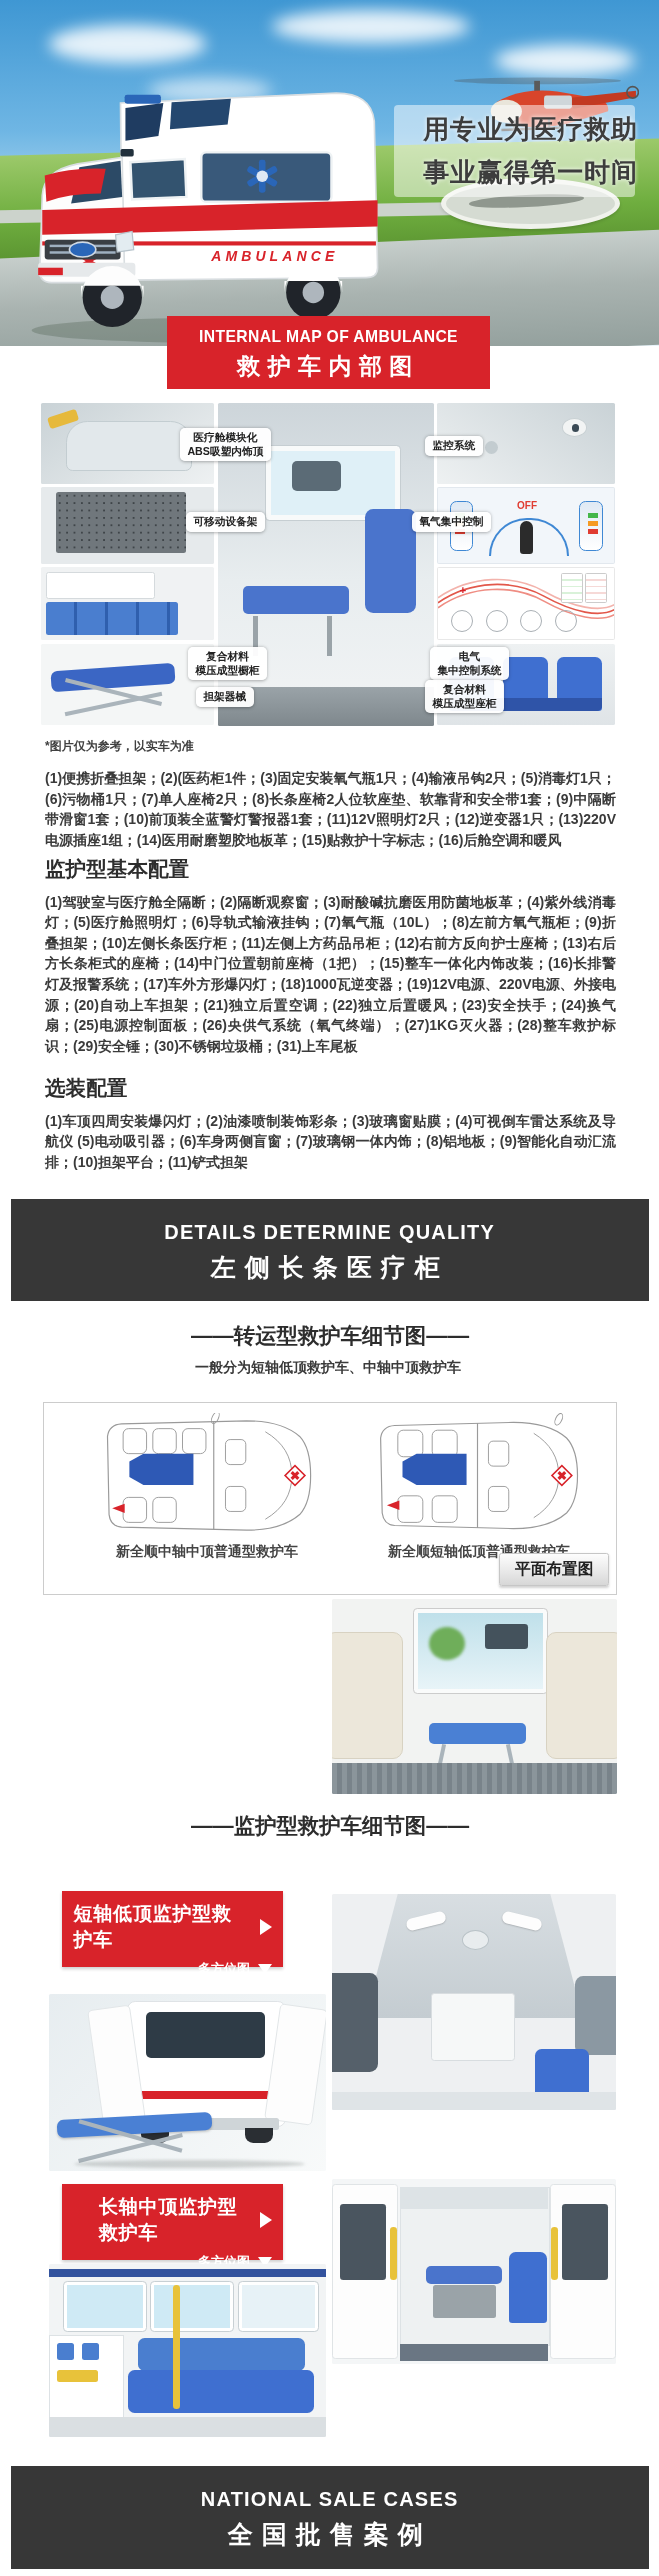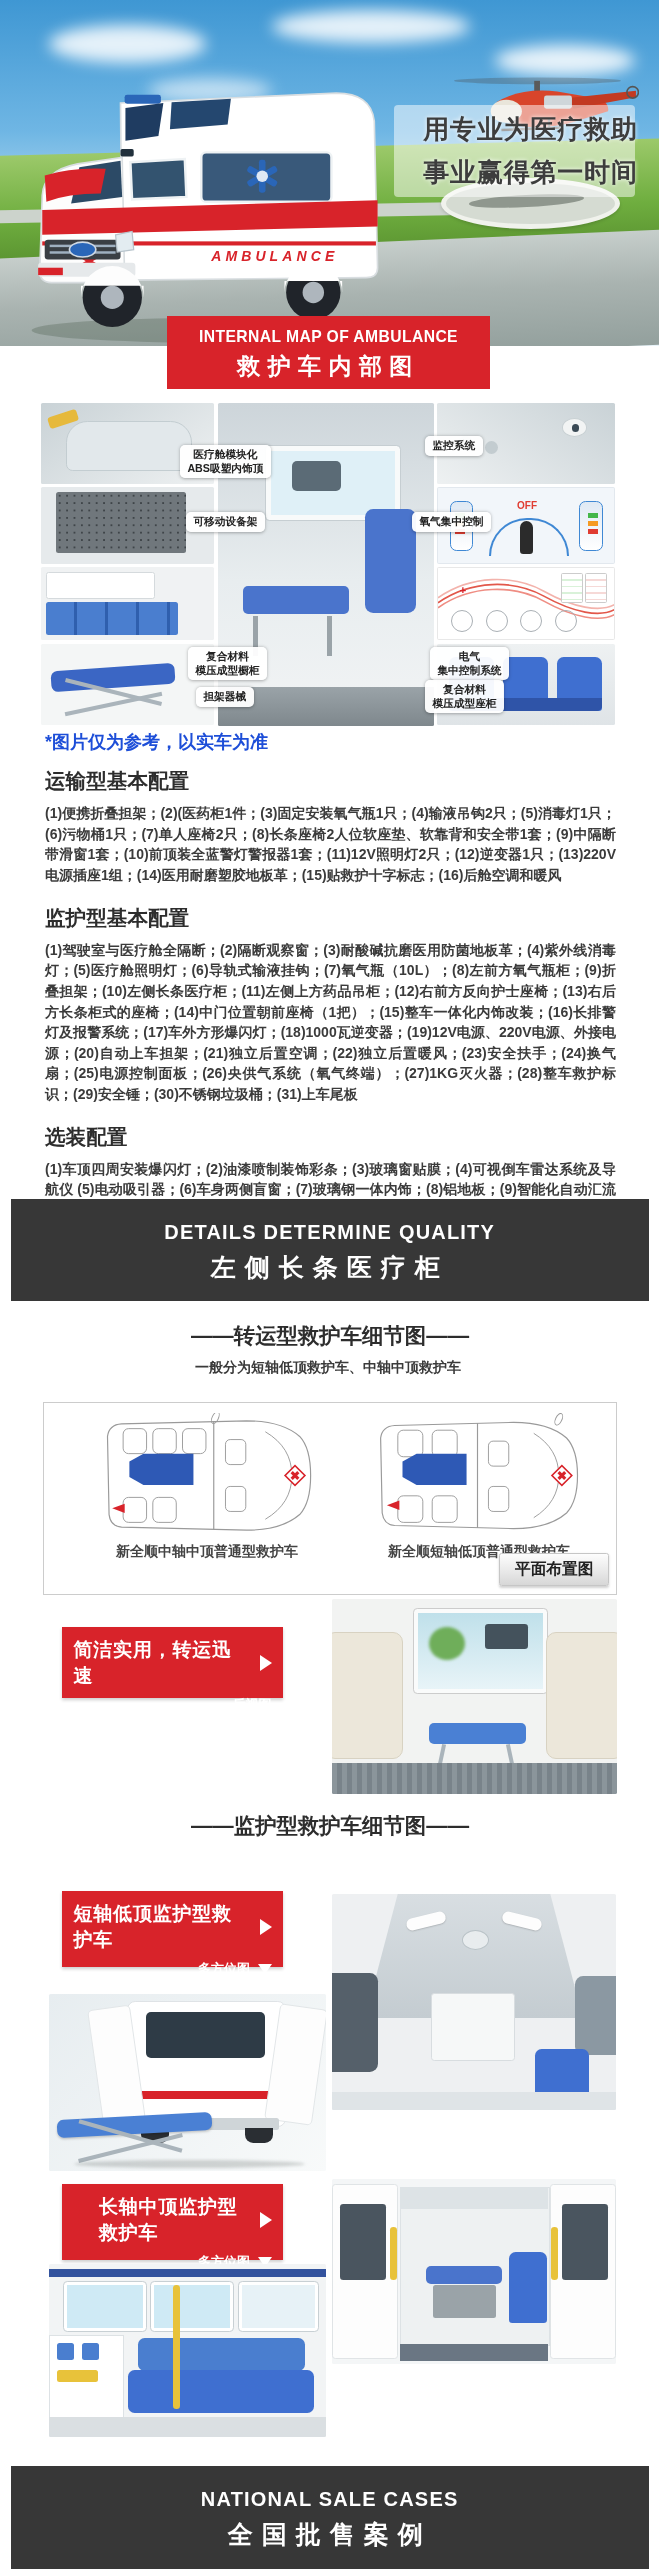--- a/index.html
+++ b/index.html
@@ -36,21 +36,21 @@
   
   .collage{left:41px;top:403px;width:574px;height:323px;}
   .ph{position:absolute;overflow:hidden;border-radius:1.6px;background:#e9edef;}
   .callout{position:absolute;z-index:6;background:rgba(255,255,255,.95);border-radius:5px;
            box-shadow:0 0.8px 3.3px rgba(0,0,0,.3);padding:3.3px 7.4px;font-size:10.7px;font-weight:800;
            color:#222;text-align:center;white-space:pre-line;line-height:1.25;}
   .dots{background-image:radial-gradient(#3f4549 1.2px,transparent 1.4px);background-size:7.4px 7.4px;}
 
   
   .specs{left:45px;top:730px;width:571px;}
-  .note{font-size:18px;font-weight:700;color:#1d4ed8;margin:0 0 13px 0;}
+  .note{font-size:12px;font-weight:700;color:#404040;margin:8px 0 13px 0;}
   .spec-title{font-size:20.6px;font-weight:800;color:#2d2d2d;margin:18px 0 8.2px 0;}
   .spec-title:first-of-type{margin-top:5px;}
   .spec-body{font-size:14px;line-height:20.6px;font-weight:600;color:#3b3b3b;margin:0;text-align:justify;}
 
   
   .sec-title{left:0;width:660px;text-align:center;font-size:21.4px;font-weight:800;color:#2d2d2d;}
   .sec-sub{left:0;width:656px;text-align:center;font-size:14px;font-weight:700;color:#3a3a3a;}
 
   
   .fpbox{left:43px;top:1402px;width:572px;height:191px;border:0.8px solid #cccccc;background:#fff;}
@@ -214,37 +214,36 @@
       <span class="abs" style="right:31px;top:5px;width:20px;height:28px;border:0.8px solid #ccc;border-radius:1.6px;background:repeating-linear-gradient(180deg,#fff 0 5px,#d9f2d9 5px 6.6px);"></span>
       <span class="abs" style="right:6.6px;top:5px;width:20px;height:28px;border:0.8px solid #ccc;border-radius:1.6px;background:repeating-linear-gradient(180deg,#fff 0 5px,#f6d9d7 5px 6.6px);"></span>
     </div>
     <div class="ph" style="left:396px;top:241px;width:178px;height:81px;background:linear-gradient(180deg,#eef1f2,#dfe4e7);">
       <span class="abs seat-blue" style="left:11.5px;top:13px;width:45px;height:54px;"></span>
       <span class="abs seat-blue" style="left:66px;top:13px;width:45px;height:54px;"></span>
       <span class="abs seat-blue" style="left:120px;top:13px;width:45px;height:54px;"></span>
       <span class="abs" style="left:11.5px;top:54px;width:153px;height:13px;background:#2f54a8;border-radius:0 0 5px 5px;"></span>
     </div>
 
-    <span class="callout" style="left:139px;top:42px;">医疗舱模块化
+    <span class="callout" style="left:139px;top:25px;">医疗舱模块化
 ABS吸塑内饰顶</span>
     <span class="callout" style="left:384px;top:33px;">监控系统</span>
     <span class="callout" style="left:145px;top:109px;">可移动设备架</span>
     <span class="callout" style="left:371px;top:109px;">氧气集中控制</span>
     <span class="callout" style="left:147px;top:244px;">复合材料
 模压成型橱柜</span>
     <span class="callout" style="left:389px;top:244px;">电气
 集中控制系统</span>
     <span class="callout" style="left:155px;top:284px;">担架器械</span>
     <span class="callout" style="left:384px;top:277px;">复合材料
 模压成型座柜</span>
   </div>
 
   <div class="abs specs">
     <p class="note">*图片仅为参考，以实车为准</p>
-    <h3 class="spec-title">运输型基本配置</h3>
     <p class="spec-body">(1)便携折叠担架；(2)(医药柜1件；(3)固定安装氧气瓶1只；(4)输液吊钩2只；(5)消毒灯1只；(6)污物桶1只；(7)单人座椅2只；(8)长条座椅2人位软座垫、软靠背和安全带1套；(9)中隔断带滑窗1套；(10)前顶装全蓝警灯警报器1套；(11)12V照明灯2只；(12)逆变器1只；(13)220V电源插座1组；(14)医用耐磨塑胶地板革；(15)贴救护十字标志；(16)后舱空调和暖风</p>
     <h3 class="spec-title">监护型基本配置</h3>
     <p class="spec-body">(1)驾驶室与医疗舱全隔断；(2)隔断观察窗；(3)耐酸碱抗磨医用防菌地板革；(4)紫外线消毒灯；(5)医疗舱照明灯；(6)导轨式输液挂钩；(7)氧气瓶（10L）；(8)左前方氧气瓶柜；(9)折叠担架；(10)左侧长条医疗柜；(11)左侧上方药品吊柜；(12)右前方反向护士座椅；(13)右后方长条柜式的座椅；(14)中门位置朝前座椅（1把）；(15)整车一体化内饰改装；(16)长排警灯及报警系统；(17)车外方形爆闪灯；(18)1000瓦逆变器；(19)12V电源、220V电源、外接电源；(20)自动上车担架；(21)独立后置空调；(22)独立后置暖风；(23)安全扶手；(24)换气扇；(25)电源控制面板；(26)央供气系统（氧气终端）；(27)1KG灭火器；(28)整车救护标识；(29)安全锤；(30)不锈钢垃圾桶；(31)上车尾板</p>
     <h3 class="spec-title">选装配置</h3>
     <p class="spec-body">(1)车顶四周安装爆闪灯；(2)油漆喷制装饰彩条；(3)玻璃窗贴膜；(4)可视倒车雷达系统及导航仪 (5)电动吸引器；(6)车身两侧盲窗；(7)玻璃钢一体内饰；(8)铝地板；(9)智能化自动汇流排；(10)担架平台；(11)铲式担架</p>
   </div>
 
   <div class="abs bbar" style="top:1199px;">
     <div class="en">DETAILS DETERMINE QUALITY</div>
     <div class="zh">左侧长条医疗柜</div>
@@ -291,29 +290,20 @@
           <rect x="-2" y="-6" width="4" height="12" fill="#d8232a"></rect>
         </g>
       <polygon points="24,118 40,112 40,124" fill="#d8232a"></polygon>
       <ellipse cx="244" cy="8" rx="4" ry="8" fill="none" stroke="#9a9a9a" stroke-width="1.2" transform="rotate(25 244 8)"></ellipse>
     </svg>
     <div class="fp-caption" style="left:35px;">新全顺中轴中顶普通型救护车</div>
     <div class="fp-caption" style="left:307px;">新全顺短轴低顶普通型救护车</div>
     <div class="fp-badge">平面布置图</div>
   </div>
 
-  <div class="abs rlabel" style="left:62px;top:1627px;width:221px;height:71px;">
-    <div class="rl-main">
-        <span>简洁实用，转运迅速</span>
-        <span class="tri-r"></span>
-      </div>
-    <div class="rl-sub">
-        <span>后视图</span>
-      </div>
-  </div>
 
   <div class="ph" style="left:332px;top:1599px;width:285px;height:195px;background:#f2f3f2;">
     <span class="abs" style="left:82px;top:10px;width:125px;height:76px;background:linear-gradient(180deg,#bfe0ea,#e8f4f8);border:4.1px solid #fafbfb;outline:0.8px solid #ccc;border-radius:3.3px;"></span>
     <span class="abs" style="left:97px;top:28px;width:36px;height:33px;background:#6fae5a;border-radius:50%;filter:blur(1.6px);"></span>
     <span class="abs" style="left:153px;top:25px;width:43px;height:25px;background:#44525c;border-radius:3.3px;"></span>
     <span class="abs" style="left:-6.6px;top:33px;width:76px;height:125px;background:#ece7da;border:0.8px solid #d8d2c2;border-radius:10px;"></span>
     <span class="abs" style="right:-6.6px;top:33px;width:76px;height:125px;background:#ece7da;border:0.8px solid #d8d2c2;border-radius:10px;"></span>
     <span class="abs" style="left:97px;top:124px;width:97px;height:21.4px;background:#4a80d4;border-radius:5px;"></span>
     <span class="abs" style="left:107px;top:145px;width:4.1px;height:30px;background:#aab4bb;transform:rotate(12deg);"></span>
     <span class="abs" style="left:177px;top:145px;width:4.1px;height:30px;background:#aab4bb;transform:rotate(-12deg);"></span>

